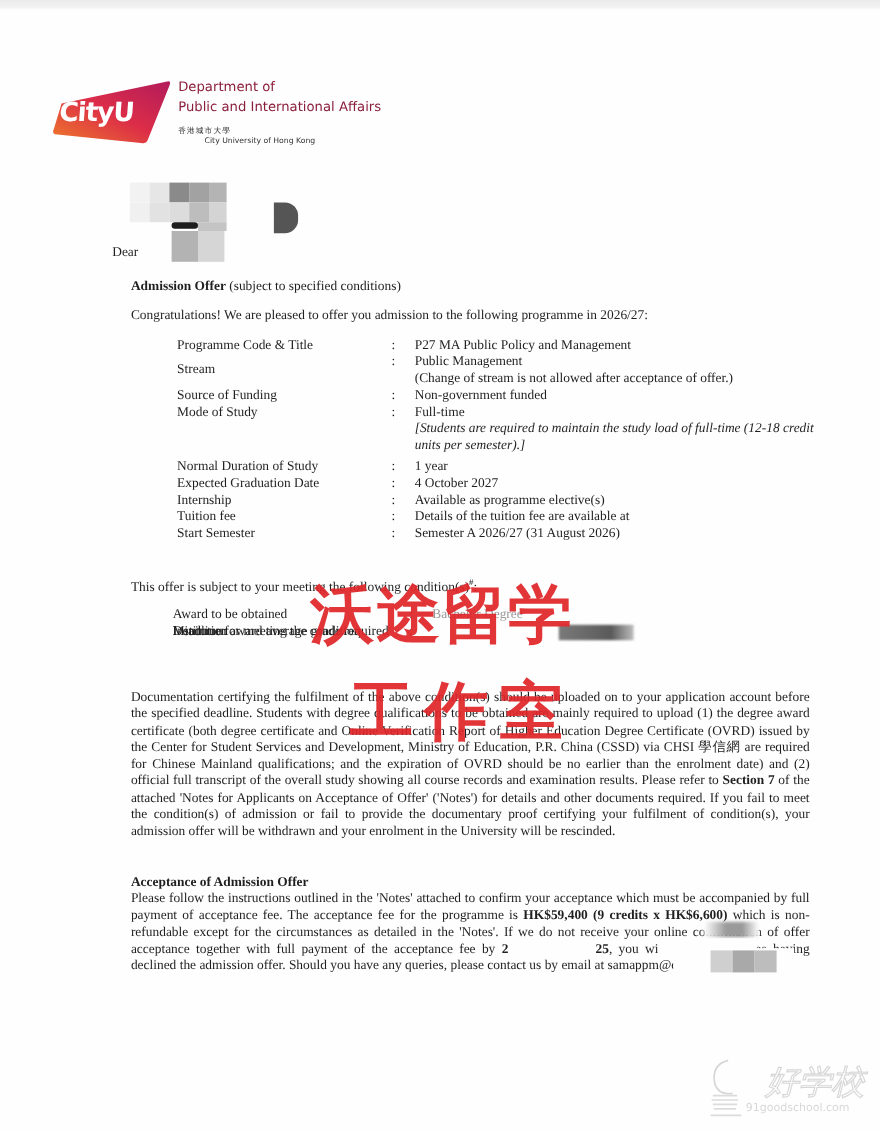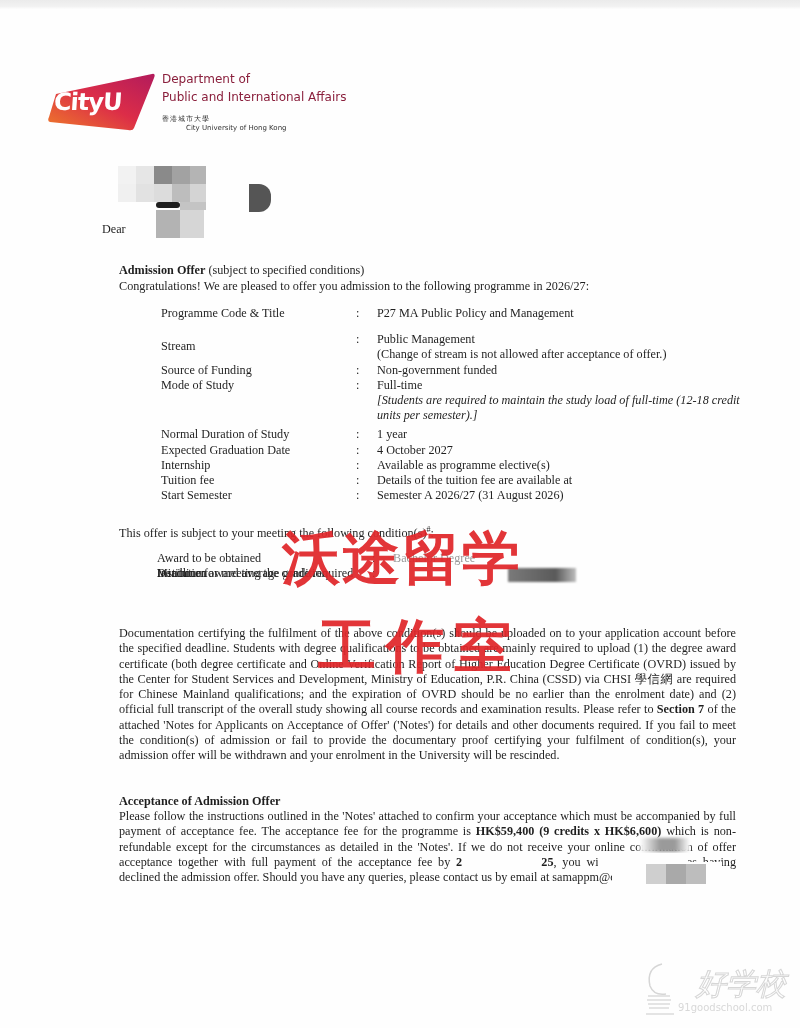--- a/index.html
+++ b/index.html
@@ -116,34 +116,34 @@
   <div class="px" style="left:72px;top:18px;width:16px;height:18px;background:#d4d4d4"></div>
   <div class="px" style="left:38px;top:36px;width:24px;height:6px;background:#1e1e1e;border-radius:3px"></div>
   <div class="px" style="left:62px;top:36px;width:26px;height:8px;background:#c4c4c4"></div>
   <div class="px" style="left:38px;top:44px;width:24px;height:28px;background:#b3b3b3"></div>
   <div class="px" style="left:62px;top:44px;width:24px;height:28px;background:#d6d6d6"></div>
   <div class="px" style="left:131px;top:18px;width:22px;height:28px;background:#555;border-radius:0 12px 12px 0"></div>
 </div>
 
 <div class="txt" style="left:102px; top:222px;">Dear</div>
 
-<div class="txt" style="left:119px; top:263px;">
+<div class="txt" style="left:119px; top:253px;">
   <b>Admission Offer</b>
   <span>(subject to specified conditions)</span>
 </div>
 
 <div class="txt" style="left:119px; top:279px;">Congratulations! We are pleased to offer you admission to the following programme in 2026/27:</div>
 
 <div class="detail-table">
   <div class="row">
     <span class="lbl">Programme Code &amp; Title</span>
     <span class="colon">:</span>
     <div class="val">P27 MA Public Policy and Management</div>
   </div>
-  <div class="row" style="margin-top:11px;">
+  <div class="row" style="margin-top:0px;">
     <span class="lbl" style="top:7px">Stream</span>
     <span class="colon">:</span>
     <div class="val">Public Management</div>
     <div class="val">(Change of stream is not allowed after acceptance of offer.)</div>
   </div>
   <div class="row">
     <span class="lbl">Source of Funding</span>
     <span class="colon">:</span>
     <div class="val">Non-government funded</div>
   </div>

